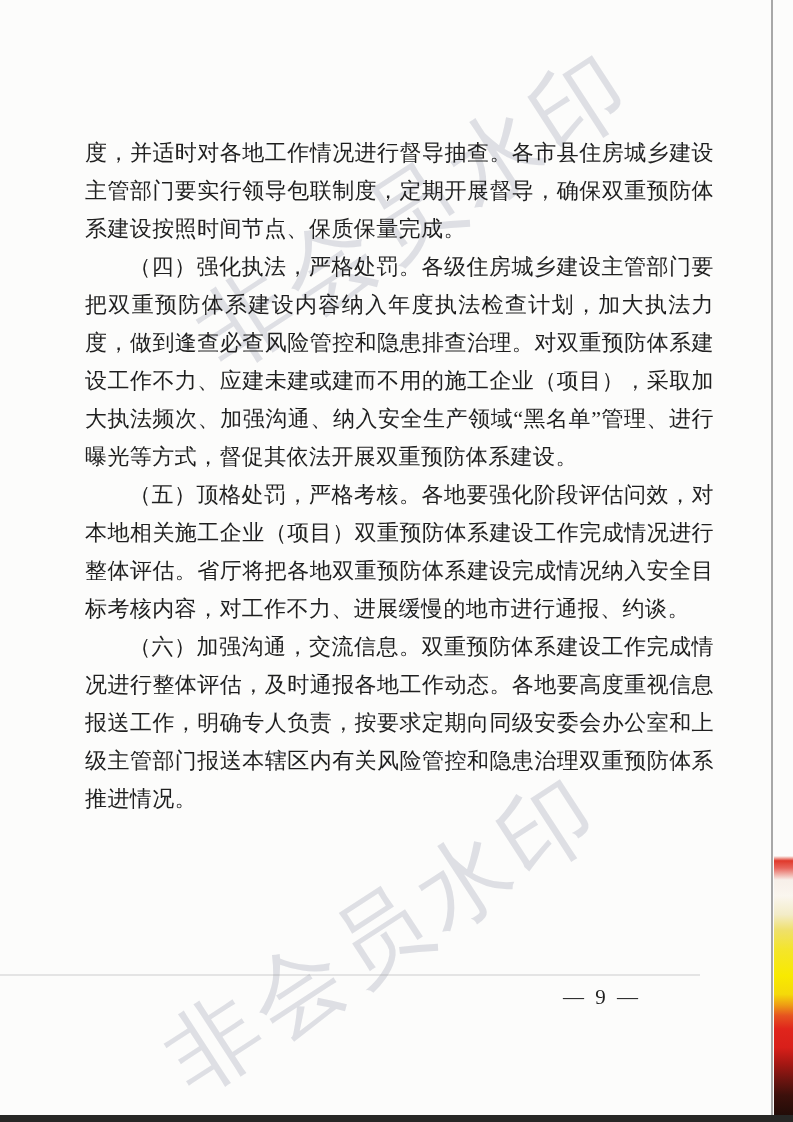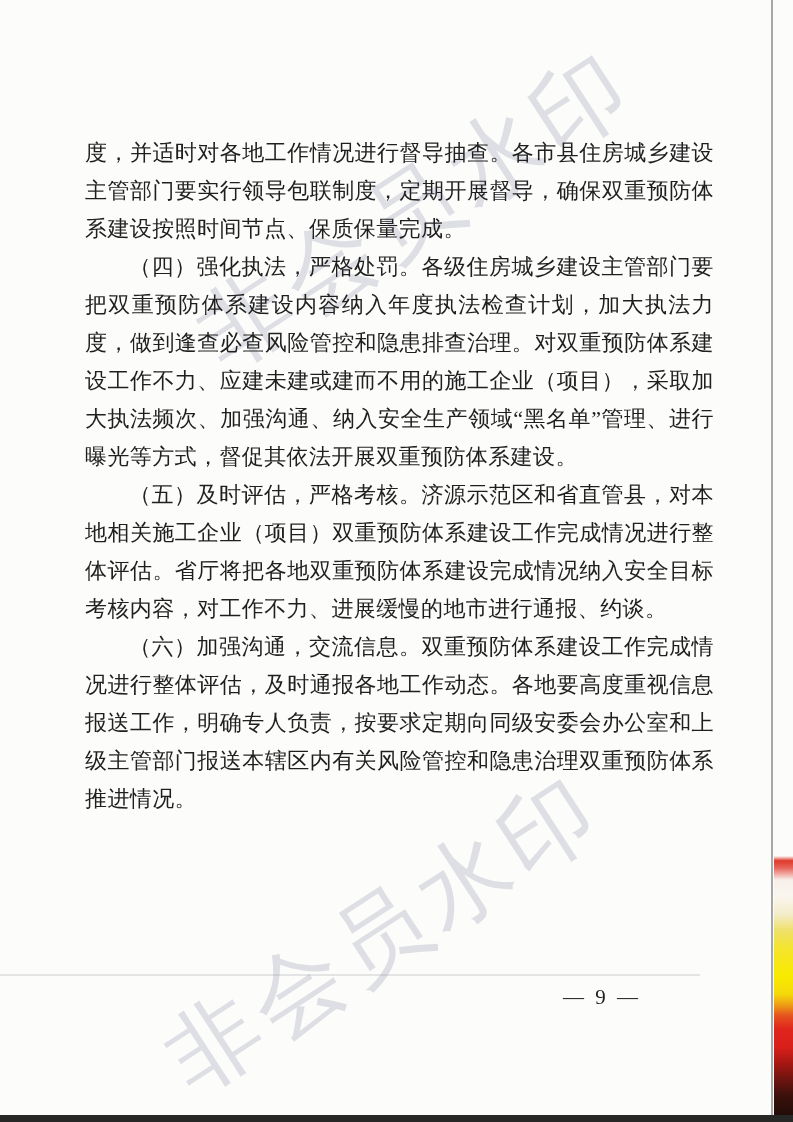--- a/index.html
+++ b/index.html
@@ -74,21 +74,21 @@
 
 <div class="page">
 
   <div class="watermark top">非会员水印</div>
 
   <div class="watermark bottom">非会员水印</div>
 
   <div class="text-block">
     <p class="no-indent">度，并适时对各地工作情况进行督导抽查。各市县住房城乡建设主管部门要实行领导包联制度，定期开展督导，确保双重预防体系建设按照时间节点、保质保量完成。</p>
     <p class="indent">（四）强化执法，严格处罚。各级住房城乡建设主管部门要把双重预防体系建设内容纳入年度执法检查计划，加大执法力度，做到逢查必查风险管控和隐患排查治理。对双重预防体系建设工作不力、应建未建或建而不用的施工企业（项目），采取加大执法频次、加强沟通、纳入安全生产领域“黑名单”管理、进行曝光等方式，督促其依法开展双重预防体系建设。</p>
-    <p class="indent">（五）及时评估，严格考核。济源示范区和省直管县，对本地相关施工企业（项目）双重预防体系建设工作完成情况进行整体评估。省厅将把各地双重预防体系建设完成情况纳入安全目标考核内容，对工作不力、进展缓慢的地市进行通报、约谈。</p>
+    <p class="indent">（五）顶格处罚，严格考核。各地要强化阶段评估问效，对本地相关施工企业（项目）双重预防体系建设工作完成情况进行整体评估。省厅将把各地双重预防体系建设完成情况纳入安全目标考核内容，对工作不力、进展缓慢的地市进行通报、约谈。</p>
     <p class="indent">（六）加强沟通，交流信息。双重预防体系建设工作完成情况进行整体评估，及时通报各地工作动态。各地要高度重视信息报送工作，明确专人负责，按要求定期向同级安委会办公室和上级主管部门报送本辖区内有关风险管控和隐患治理双重预防体系推进情况。</p>
   </div>
 
   <div class="scan-fold-line"></div>
 
   <div class="page-number">— 9 —</div>
 
   <div class="page-edge-line"></div>
   <div class="color-strip"></div>
   <div class="bottom-edge-bar"></div>

